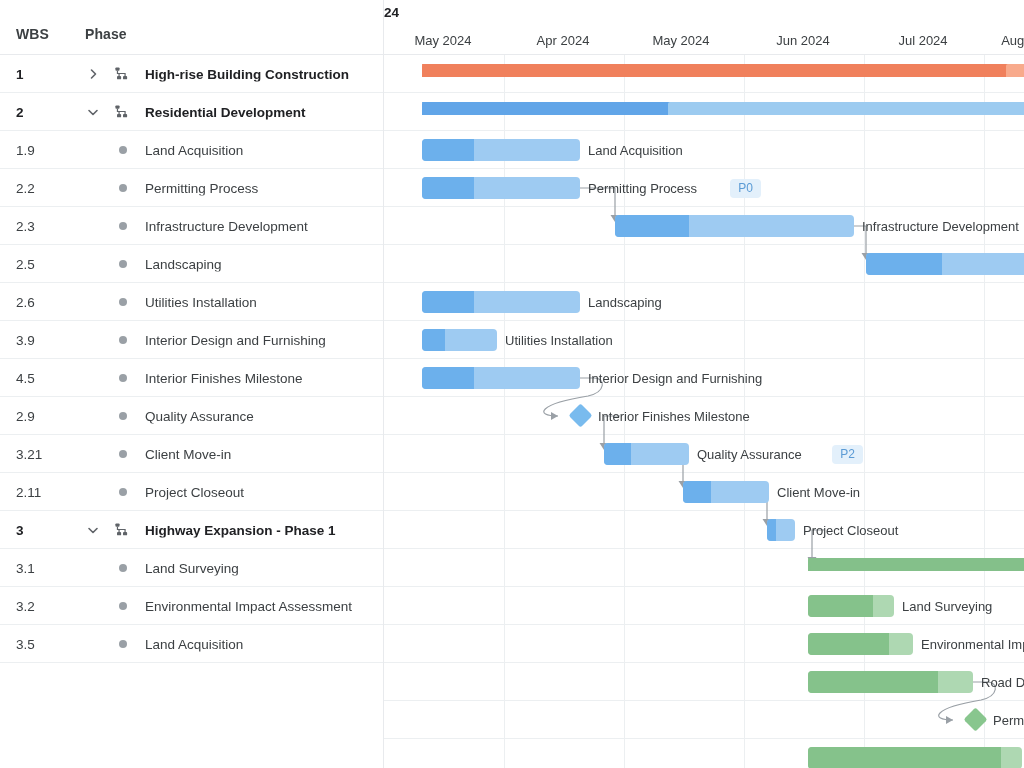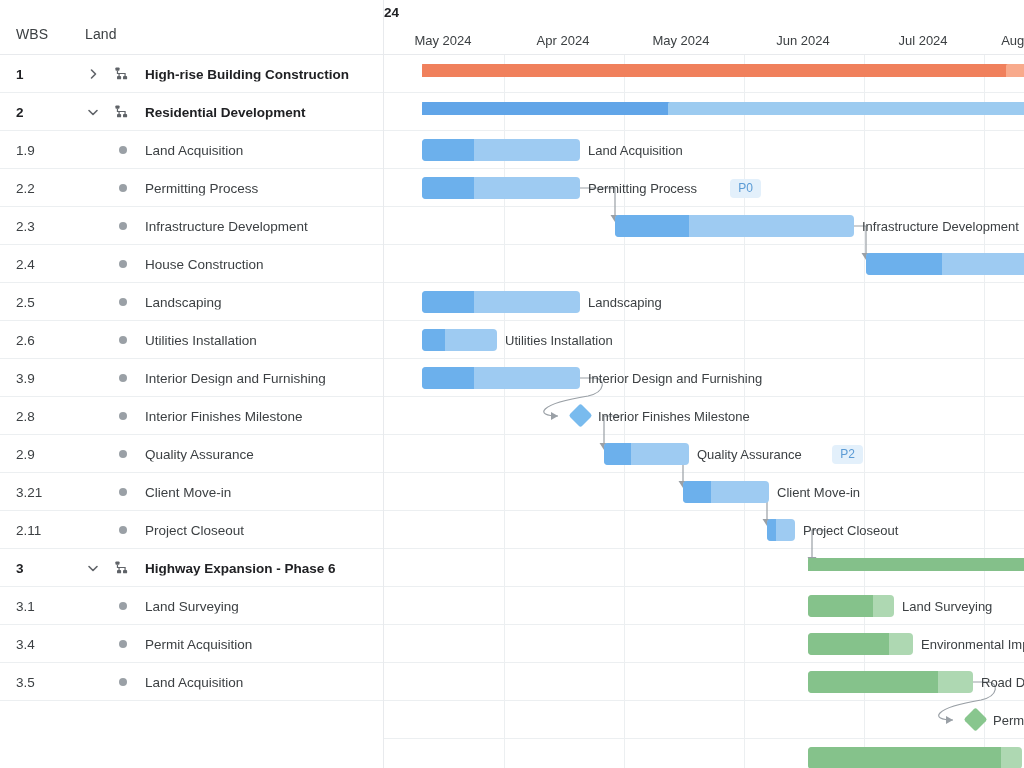--- a/index.html
+++ b/index.html
@@ -31,21 +31,21 @@
   .grid-header {
     position: relative;
     height: 55px;
     border-bottom: 1px solid #e8eaed;
     background: #ffffff;
   }
   .grid-header .col-head {
     position: absolute;
     bottom: 12px;
     font-size: 14px;
-    font-weight: 400;
+    font-weight: 700;
     color: #3c4043;
     letter-spacing: .1px;
     text-align: right;
   }
   .grid-header .col-head.wbs  { left: 16px; }
   .grid-header .col-head.name { left: 85px; }
 
   .grid-row {
     position: relative;
     height: 38px;
@@ -189,21 +189,21 @@
   .dep { position: absolute; overflow: visible; }
 </style>
 </head>
 <body>
 
 <div id="gantt-app">
 
   <div id="grid-panel">
     <div class="grid-header">
       <div class="col-head wbs">WBS</div>
-      <div class="col-head name">Land</div>
+      <div class="col-head name">Phase</div>
     </div>
     <div id="grid-rows">
         <div class="grid-row group">
           <div class="wbs">1</div>
           <div class="twisty">
             <svg width="16" height="16" viewBox="0 0 16 16">
               <path d="M6.5 4 L10.5 8 L6.5 12" fill="none" stroke="#5f6368" stroke-width="1.6" stroke-linecap="round" stroke-linejoin="round"></path>
             </svg>
           </div>
           <div class="hicon">
@@ -242,41 +242,36 @@
           <div class="wbs">2.2</div>
           <div class="dot"></div>
           <div class="tname">Permitting Process</div>
         </div>
         <div class="grid-row">
           <div class="wbs">2.3</div>
           <div class="dot"></div>
           <div class="tname">Infrastructure Development</div>
         </div>
         <div class="grid-row">
-          <div class="wbs">2.4</div>
-          <div class="dot"></div>
-          <div class="tname">House Construction</div>
-        </div>
-        <div class="grid-row">
           <div class="wbs">2.5</div>
           <div class="dot"></div>
           <div class="tname">Landscaping</div>
         </div>
         <div class="grid-row">
           <div class="wbs">2.6</div>
           <div class="dot"></div>
           <div class="tname">Utilities Installation</div>
         </div>
         <div class="grid-row">
           <div class="wbs">3.9</div>
           <div class="dot"></div>
           <div class="tname">Interior Design and Furnishing</div>
         </div>
         <div class="grid-row">
-          <div class="wbs">2.8</div>
+          <div class="wbs">4.5</div>
           <div class="dot"></div>
           <div class="tname">Interior Finishes Milestone</div>
         </div>
         <div class="grid-row">
           <div class="wbs">2.9</div>
           <div class="dot"></div>
           <div class="tname">Quality Assurance</div>
         </div>
         <div class="grid-row">
           <div class="wbs">3.21</div>
@@ -296,31 +291,31 @@
             </svg>
           </div>
           <div class="hicon">
             <svg width="15" height="15" viewBox="0 0 16 16">
               <rect x="1.5" y="1.5" width="4.4" height="3.6" rx="1" fill="#5f6368"></rect>
               <rect x="9.6" y="10.6" width="4.4" height="3.6" rx="1" fill="#5f6368"></rect>
               <rect x="3.2" y="10.6" width="4.4" height="3.6" rx="1" fill="#5f6368"></rect>
               <path d="M3.7 5.1 V8 H11.8 V10.6 M5.4 8 V10.6" fill="none" stroke="#5f6368" stroke-width="1.3"></path>
             </svg>
           </div>
-          <div class="tname">Highway Expansion - Phase 6</div>
+          <div class="tname">Highway Expansion - Phase 1</div>
         </div>
         <div class="grid-row">
           <div class="wbs">3.1</div>
           <div class="dot"></div>
           <div class="tname">Land Surveying</div>
         </div>
         <div class="grid-row">
-          <div class="wbs">3.4</div>
-          <div class="dot"></div>
-          <div class="tname">Permit Acquisition</div>
+          <div class="wbs">3.2</div>
+          <div class="dot"></div>
+          <div class="tname">Environmental Impact Assessment</div>
         </div>
         <div class="grid-row">
           <div class="wbs">3.5</div>
           <div class="dot"></div>
           <div class="tname">Land Acquisition</div>
         </div>
       </div>
   </div>
 
   <div id="timeline-panel">

